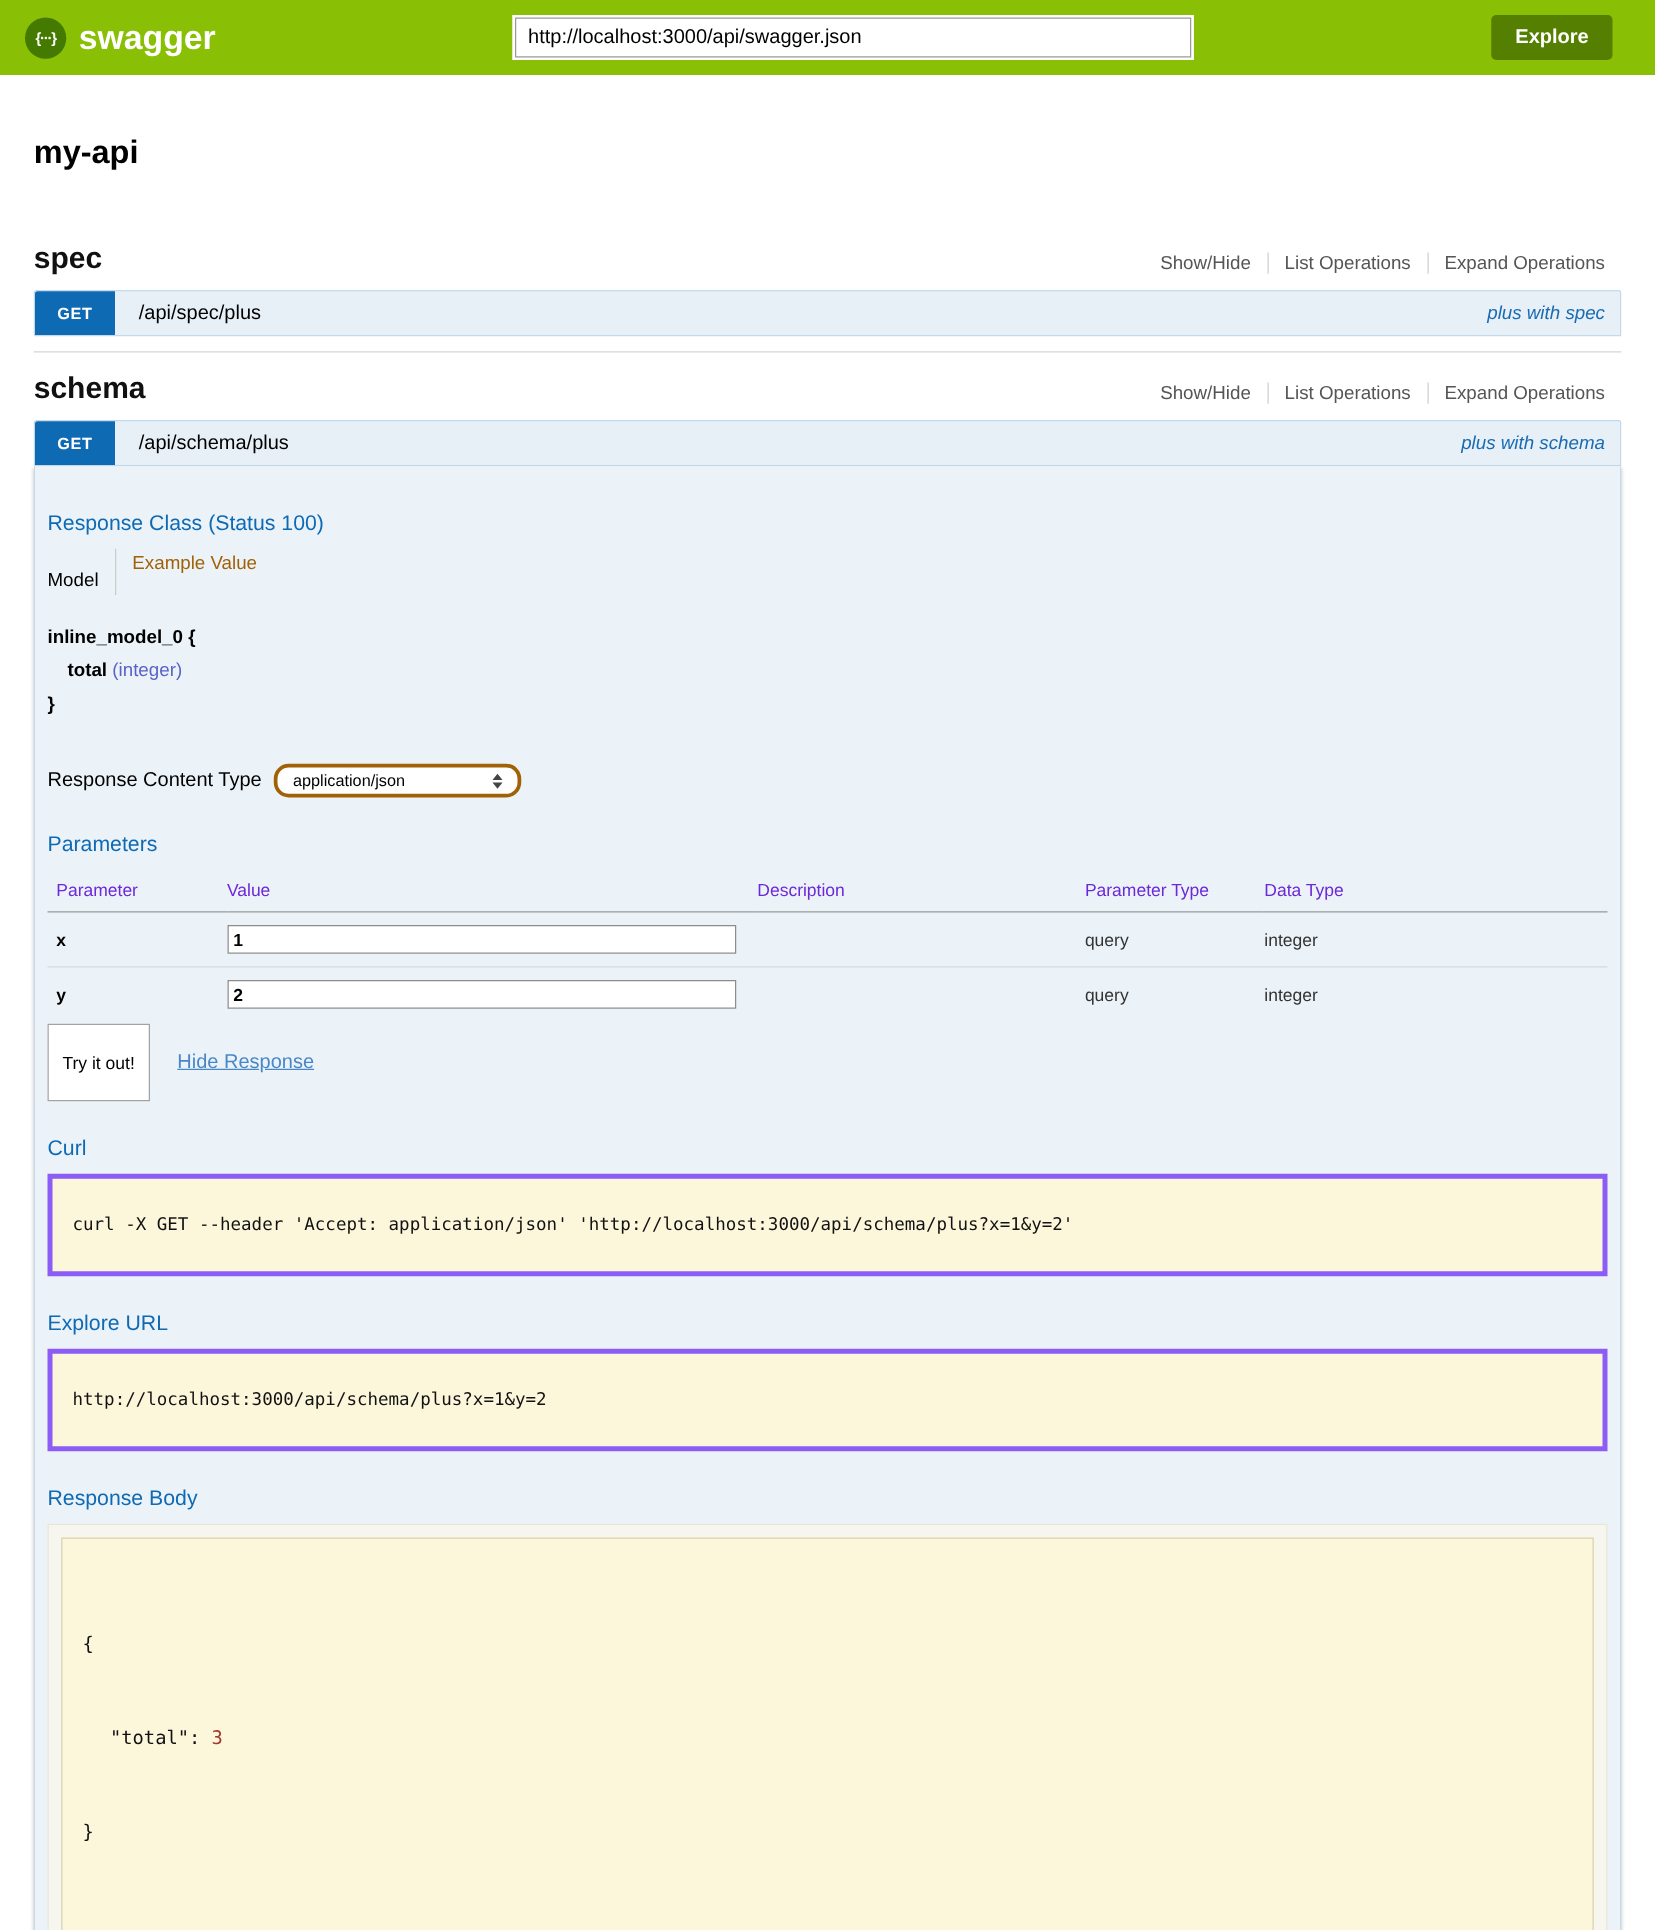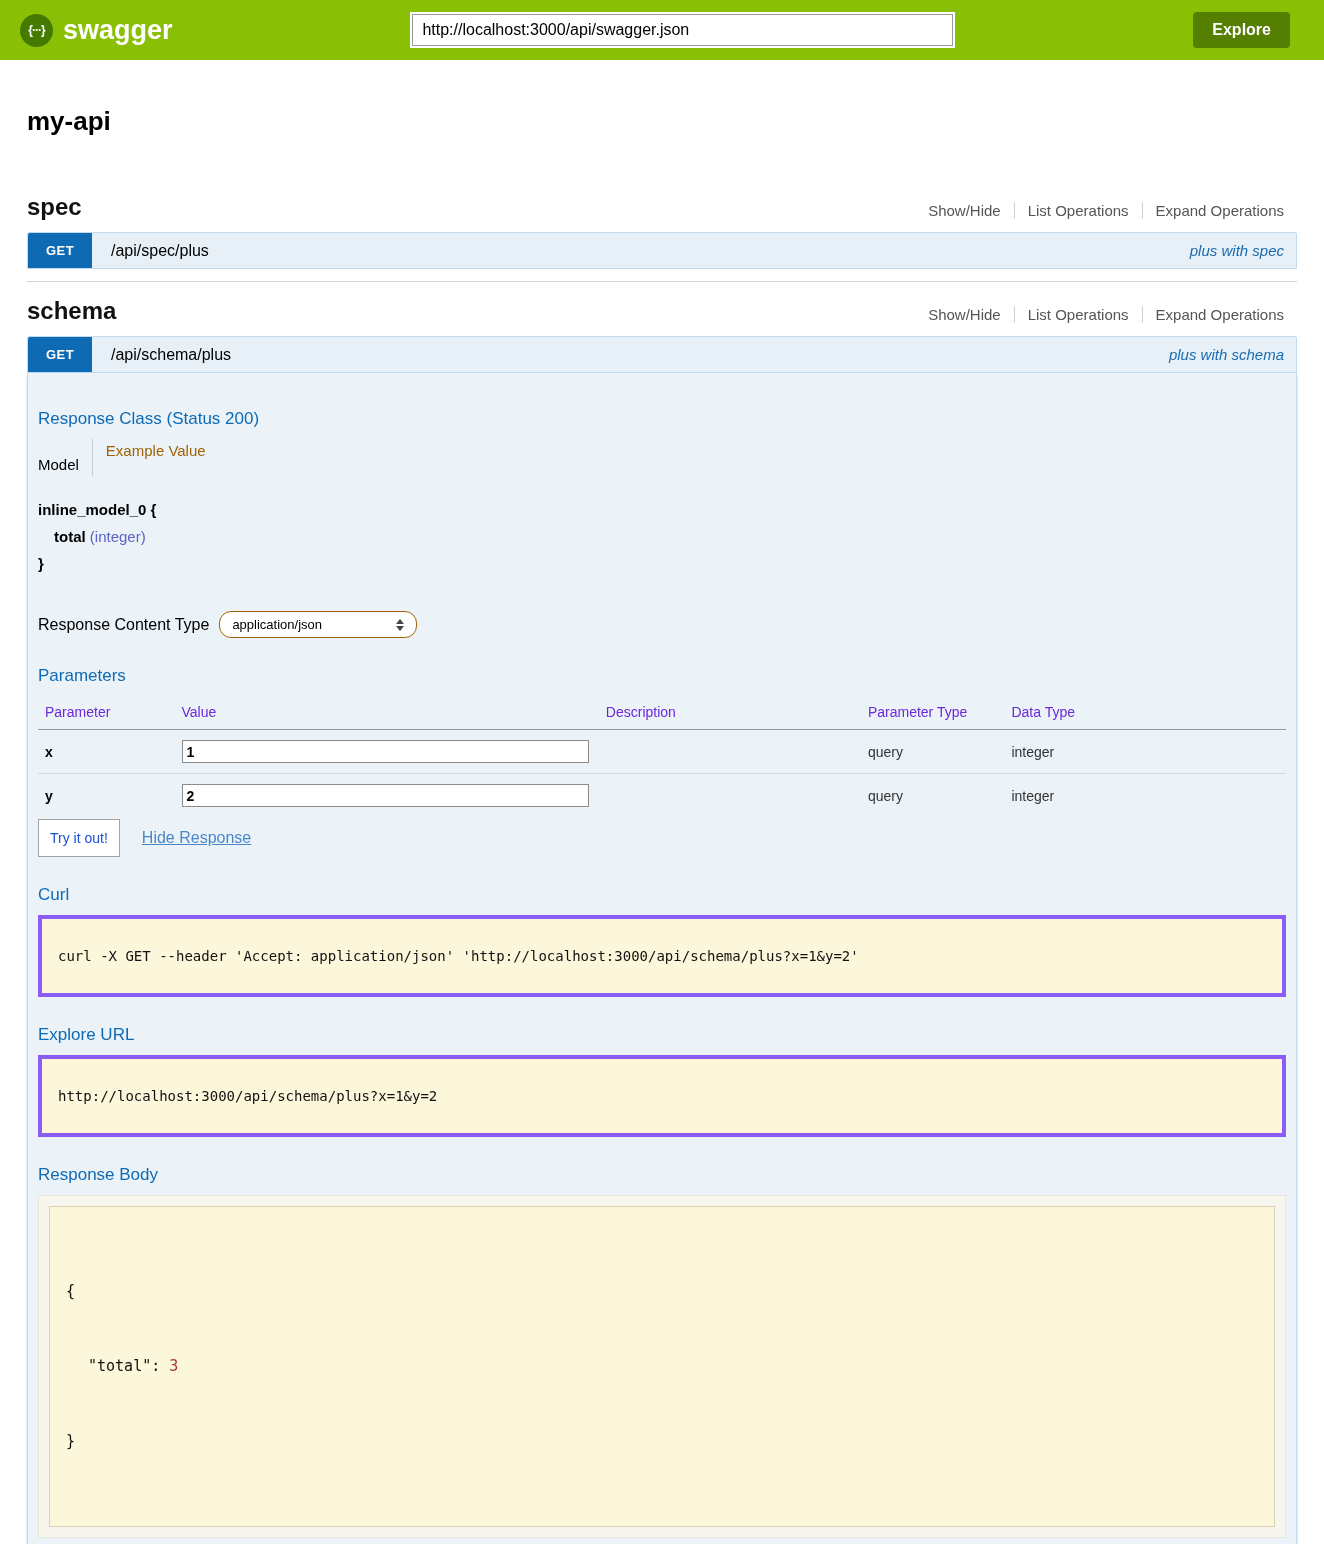--- a/index.html
+++ b/index.html
@@ -101,21 +101,21 @@
 
   .model-signature { font-size: 15px; color: #000; line-height: 27px; margin-bottom: 34px; }
   .sig-bold { font-weight: bold; }
   .sig-indent { padding-left: 16px; }
   .prop-type { color: #5a62c8; }
 
   .rct-row { display: flex; align-items: center; gap: 10px; margin: 30px 0 8px; }
   .rct-row label { font-size: 16px; color: #000; }
   .select-box {
     width: 198px; height: 27px;
-    background: #fff; border: 1px solid #a16207; border-radius: 12px;
+    background: #fff; border: 3px solid #a16207; border-radius: 12px;
     display: flex; align-items: center;
     padding: 0 12px; font-size: 13px; color: #000;
     cursor: pointer; position: relative;
   }
   .select-arrows { margin-left: auto; display: flex; flex-direction: column; gap: 2px; }
   .select-arrows .up {
     width: 0; height: 0; border-left: 4px solid transparent; border-right: 4px solid transparent;
     border-bottom: 5px solid #444;
   }
   .select-arrows .down {
@@ -138,22 +138,22 @@
     border: 1px solid #8c8c8c;
     font-family: "Liberation Sans", sans-serif;
     font-size: 14px; font-weight: bold; color: #000;
     padding: 1px 4px;
   }
 
   .actions { display: flex; align-items: center; gap: 22px; margin: 2px 0 20px; }
   .try-btn {
     background: #fff; border: 1px solid #a3a3a3;
     font-family: "Liberation Sans", sans-serif;
-    font-size: 14px; color: #1d4ed8;
-    padding: 10px 11px; cursor: pointer;
+    font-size: 14px; color: #000000;
+    padding: 22px 11px; cursor: pointer;
   }
   .hide-link { color: #4987c9; font-size: 16px; text-decoration: underline; cursor: pointer; }
 
   
   .code-box {
     background: #fcf6db;
     border: 4px solid #8b5cf6;
     padding: 29px 16px;
     font-family: "DejaVu Sans Mono", "Liberation Mono", monospace;
     font-size: 14px; color: #111;
@@ -222,21 +222,21 @@
       </nav>
     </div>
     <div class="op-row">
       <span class="method-badge">GET</span>
       <span class="op-path">/api/schema/plus</span>
       <span class="op-summary">plus with schema</span>
     </div>
 
     <div class="op-content">
 
-      <h3>Response Class (Status 200)</h3>
+      <h3>Response Class (Status 100)</h3>
 
       <div class="model-tabs">
         <span class="tab tab-active">Model</span>
         <span class="tab tab-inactive">Example Value</span>
       </div>
 
       <div class="model-signature">
         <div class="sig-line sig-bold">inline_model_0 {</div>
         <div class="sig-line sig-indent"><span class="sig-bold">total</span> <span class="prop-type">(integer)</span></div>
         <div class="sig-line sig-bold">}</div>

